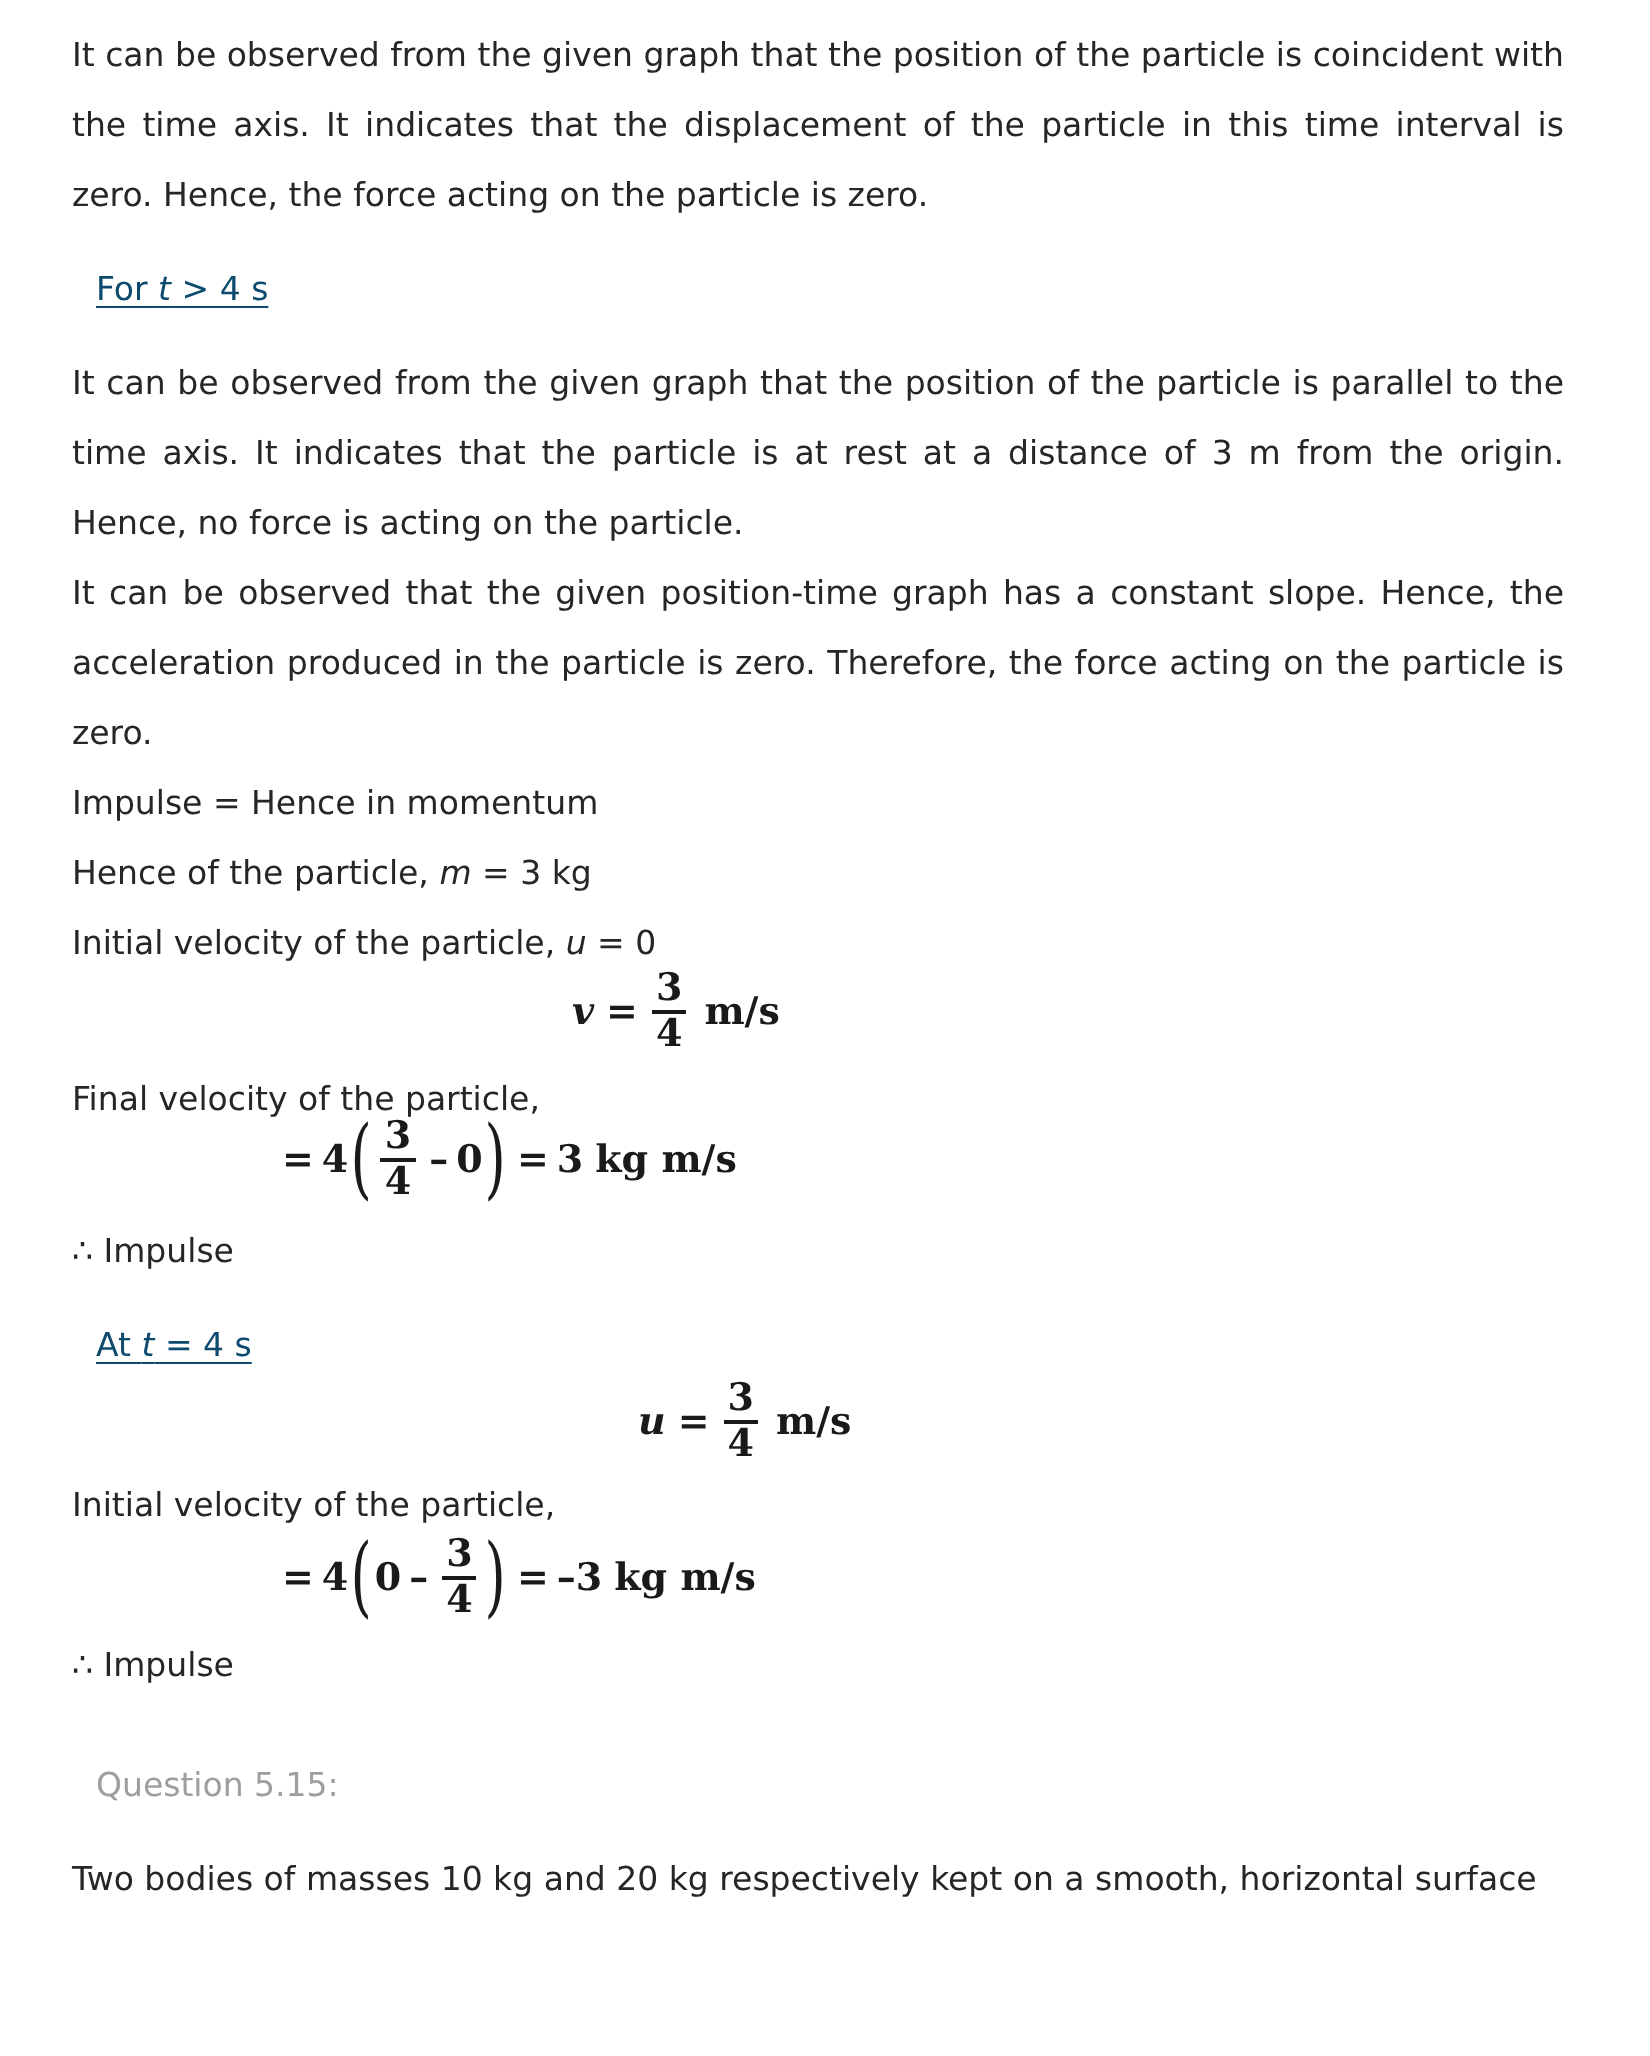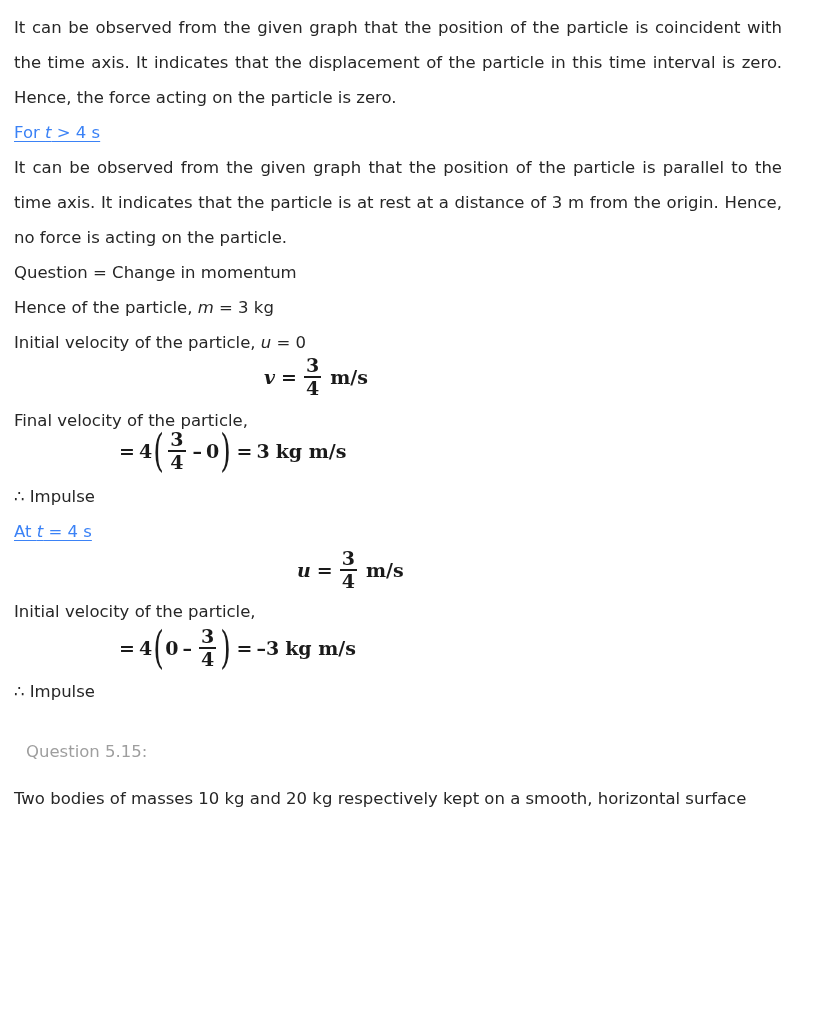--- a/index.html
+++ b/index.html
@@ -12,21 +12,21 @@
     height: 1028px;
     font-family: "DejaVu Sans", "Liberation Sans", sans-serif;
     color: #262626;
     overflow: hidden;
   }
   .page {
     position: relative;
     width: 825px;
     height: 833px;
     box-sizing: border-box;
-    padding: 10px 43px 0 14px;
+    padding: 10px 43px 0 36px;
   }
 
   
   .para {
     font-size: 16.5px;
     line-height: 35px;
     color: #262626;
     margin: 0;
     text-align: justify;
     text-justify: inter-word;
@@ -36,22 +36,22 @@
     line-height: 35px;
     color: #262626;
     margin: 0;
     white-space: nowrap;
   }
 
   
   .subhead {
     font-size: 16.5px;
     line-height: 35px;
-    margin: 0;
-    color: #3b82f6;
+    margin: 12px;
+    color: #0c4a6e;
     white-space: nowrap;
   }
   .subhead .ul {
     text-decoration: underline;
     text-underline-offset: 3px;
   }
   .bold-label {
     font-weight: bold;
     font-size: 17px;
   }
@@ -123,23 +123,24 @@
 
 <div class="page">
 
   <p class="para">It can be observed from the given graph that the position of the particle is coincident with the time axis. It indicates that the displacement of the particle in this time interval is zero. Hence, the force acting on the particle is zero.</p>
 
   <p class="subhead"><span class="ul"><span>For </span><em>t</em><span> &gt; 4 s</span></span></p>
 
   <p class="para">It can be observed from the given graph that the position of the particle is parallel to the time axis. It indicates that the particle is at rest at a distance of 3 m from the origin. Hence, no force is acting on the particle.</p>
 
 
-
-
-  <p class="line">Question = Change in momentum</p>
+  <p class="para">It can be observed that the given position-time graph has a constant slope. Hence, the acceleration produced in the particle is zero. Therefore, the force acting on the particle is zero.</p>
+
+
+  <p class="line">Impulse = Hence in momentum</p>
 
 
   <p class="line"><span>Hence of the particle, </span><em>m</em><span> = 3 kg</span></p>
 
   <p class="line"><span>Initial velocity of the particle, </span><em>u</em><span> = 0</span></p>
 
   <div class="mathrow" style="height:35px; margin-top:10px;">
     <span class="abs math" style="left:250px; top:-14px;">
       <span class="vr">v</span>
       <span class="op">=</span>

